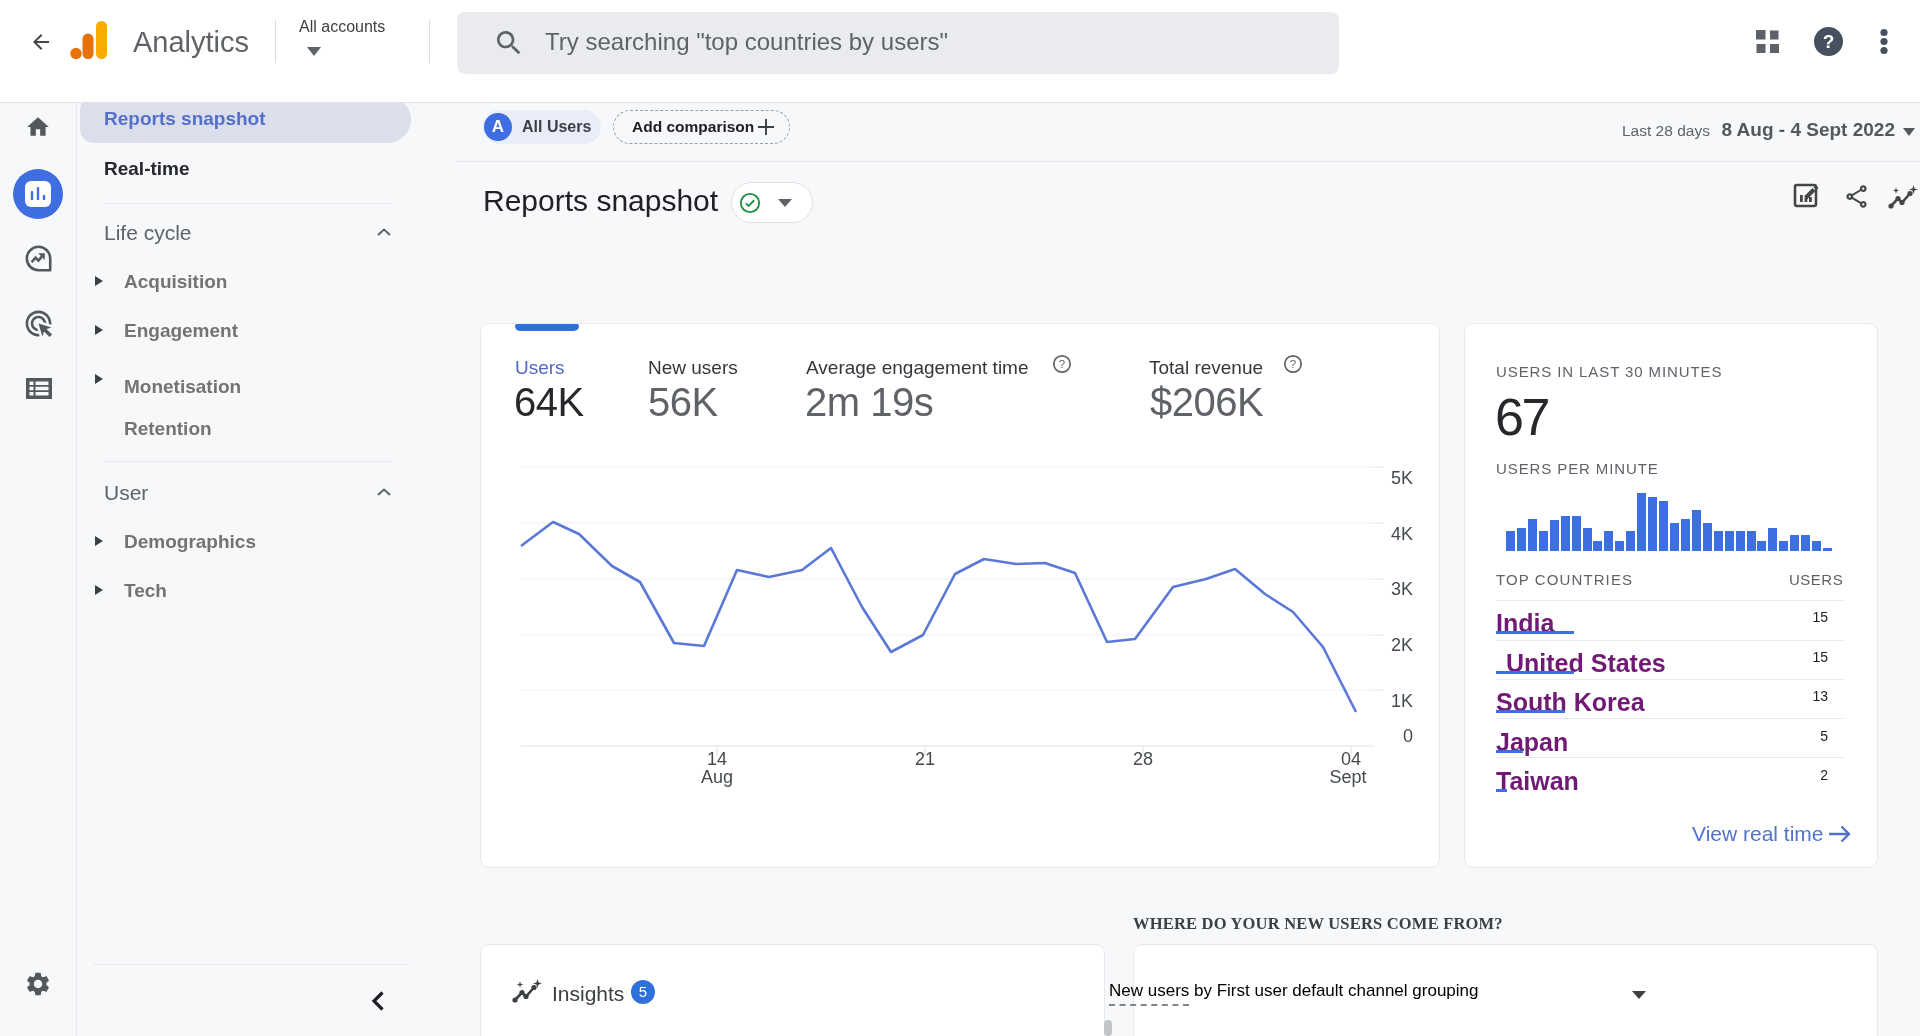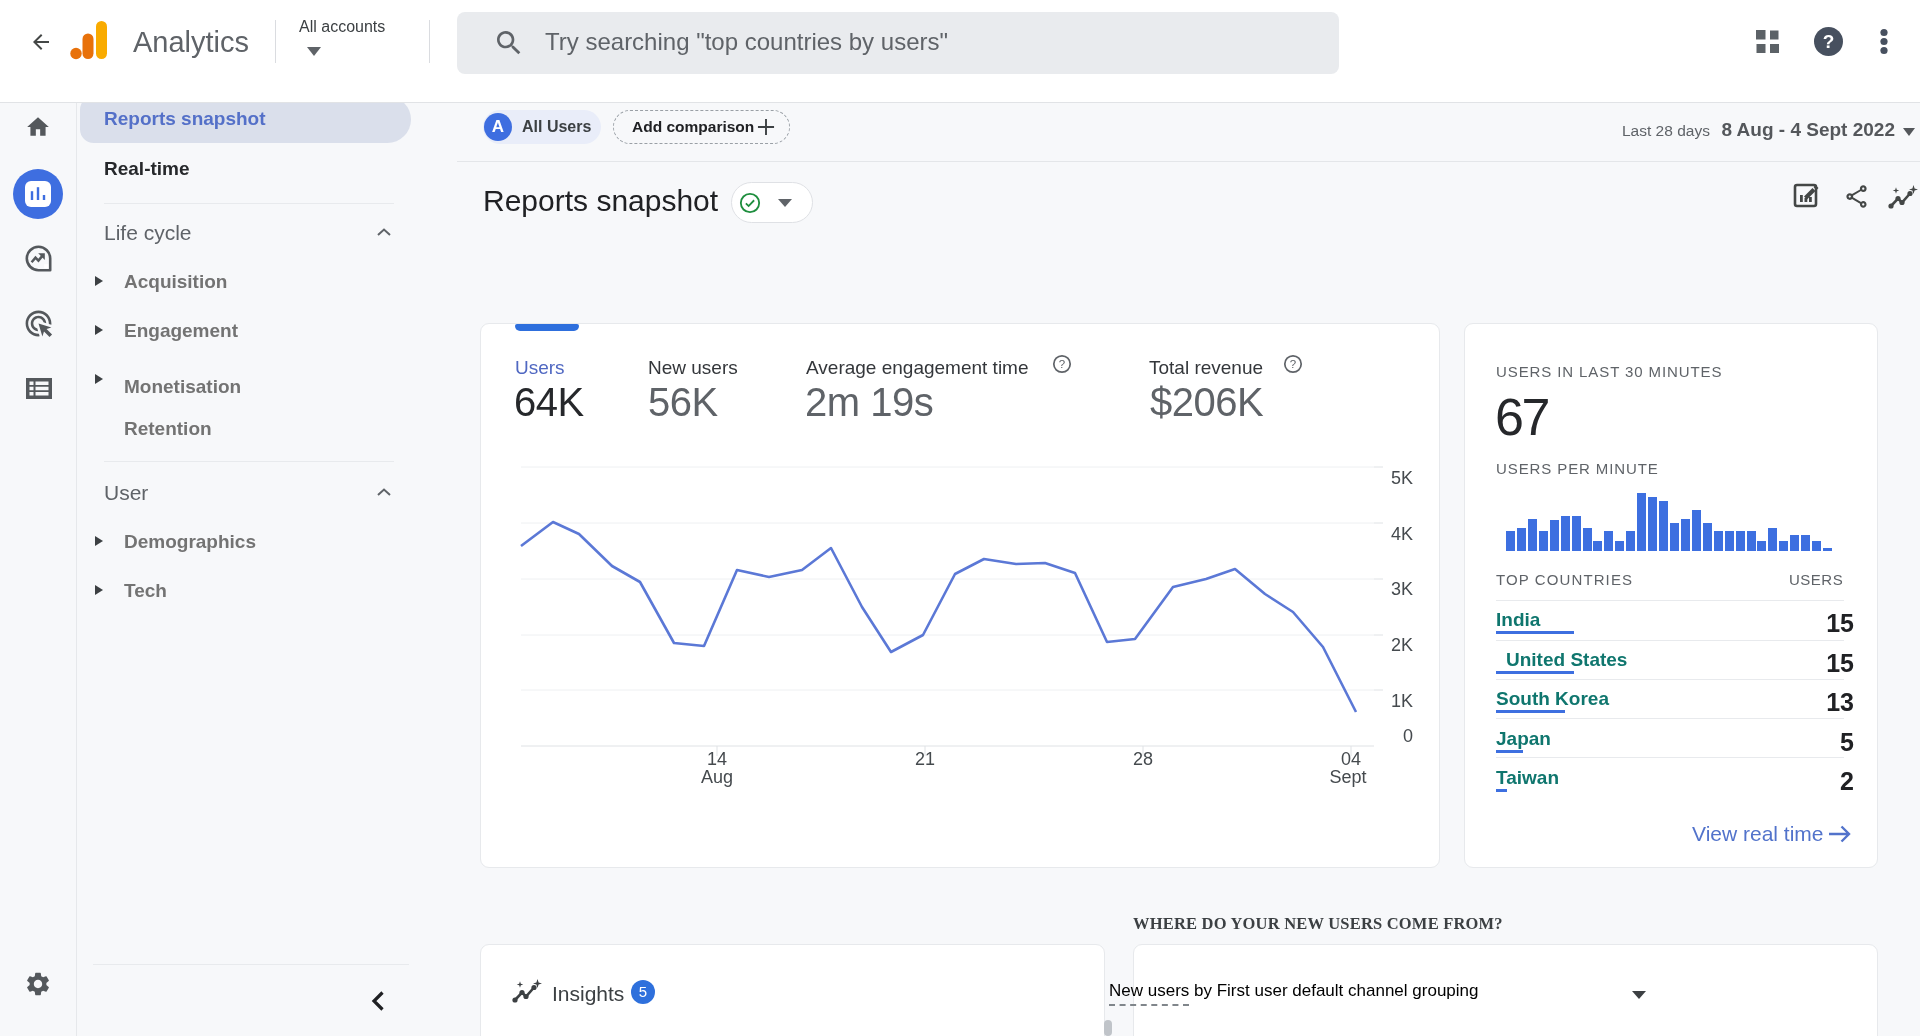--- a/index.html
+++ b/index.html
@@ -30,22 +30,22 @@
 .chip-allusers { position:absolute; left:483px; top:110px; width:118px; height:34px; background:#e9edf9; border-radius:17px; }
 .chip-add { position:absolute; left:613px; top:110px; width:177px; height:34px; border:1px dashed #9aa0a6; border-radius:17px; }
 .card { position:absolute; background:#fff; border:1px solid #e7e9ec; border-radius:9px; }
 #title { position:absolute; left:483px; top:184px; font-size:30px; color:#202124; }
 #title-pill { position:absolute; left:731px; top:182px; width:82px; height:41px; background:#fff; border:1px solid #dfe1e5; border-radius:21px; }
 
 .mlabel { position:absolute; font-size:19px; color:#34373b; }
 .mvalue { position:absolute; font-size:40px; color:#5f6368; letter-spacing:-0.5px; }
 
 .rc-head { position:absolute; font-size:15px; color:#5f6368; letter-spacing:0.9px; }
-.country { position:absolute; left:1496px; font-size:19px; font-weight:bold; color:#0f766e; }
-.cval { position:absolute; font-size:25px; color:#202124; right:66px;font-weight:bold; }
+.country { position:absolute; left:1496px; font-size:25px; font-weight:bold; color:#701a75; }
+.cval { position:absolute; font-size:14px; color:#202124; right:92px; }
 .rc-div { position:absolute; left:1496px; width:348px; height:1px; background:#e8eaed; }
 .rc-bar { position:absolute; left:1496px; height:3px; background:#3d6fe0; }
 .bar { position:absolute; background:#3d6fe0; width:9px; }
 </style>
 </head>
 <body>
 
 <div id="header">
   <svg class="abs" style="left:29px;top:30px;" width="24" height="24" viewBox="0 0 24 24">
       <path fill="#444746" d="M20 11H7.8l5.6-5.6L12 4l-8 8 8 8 1.4-1.4L7.8 13H20v-2z"></path>

